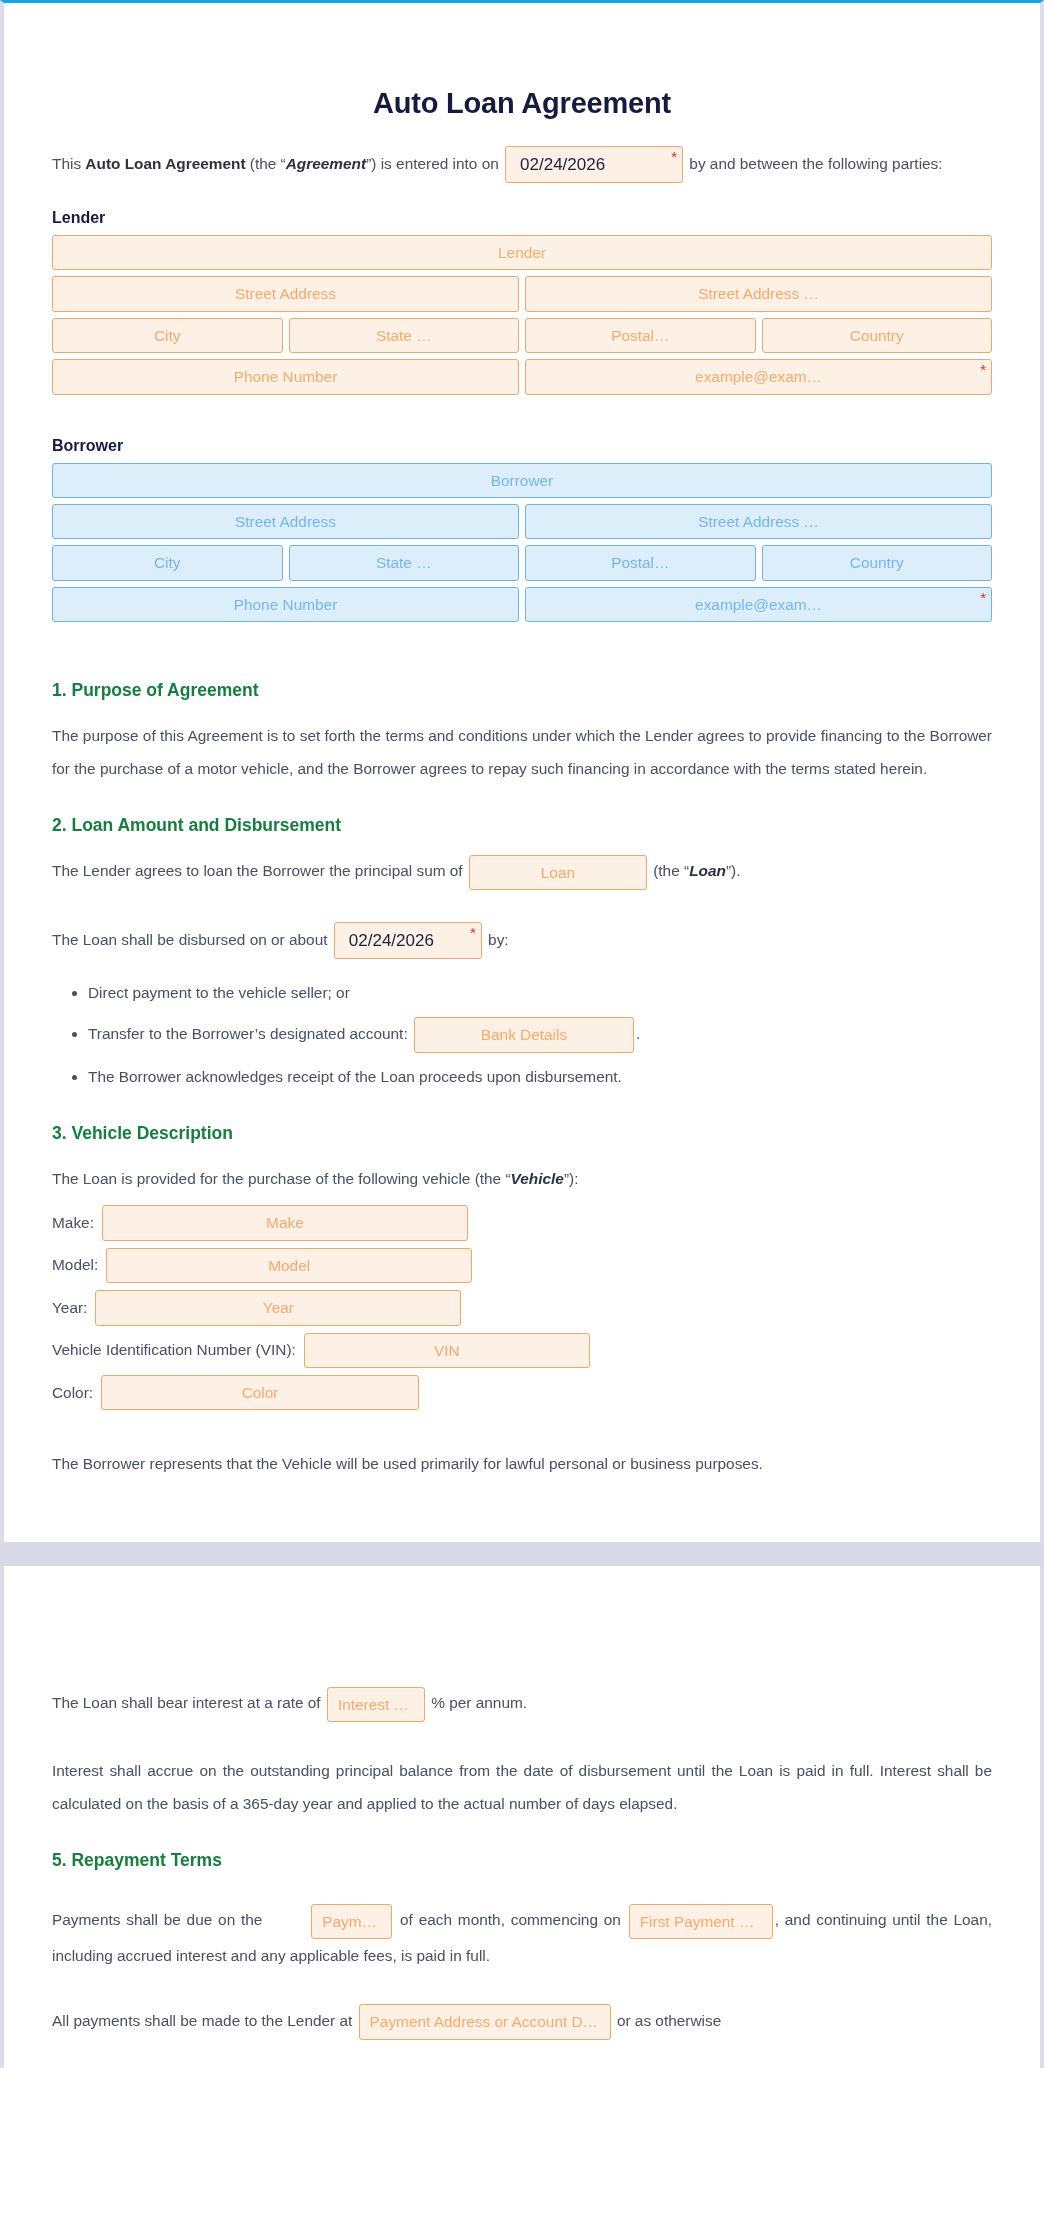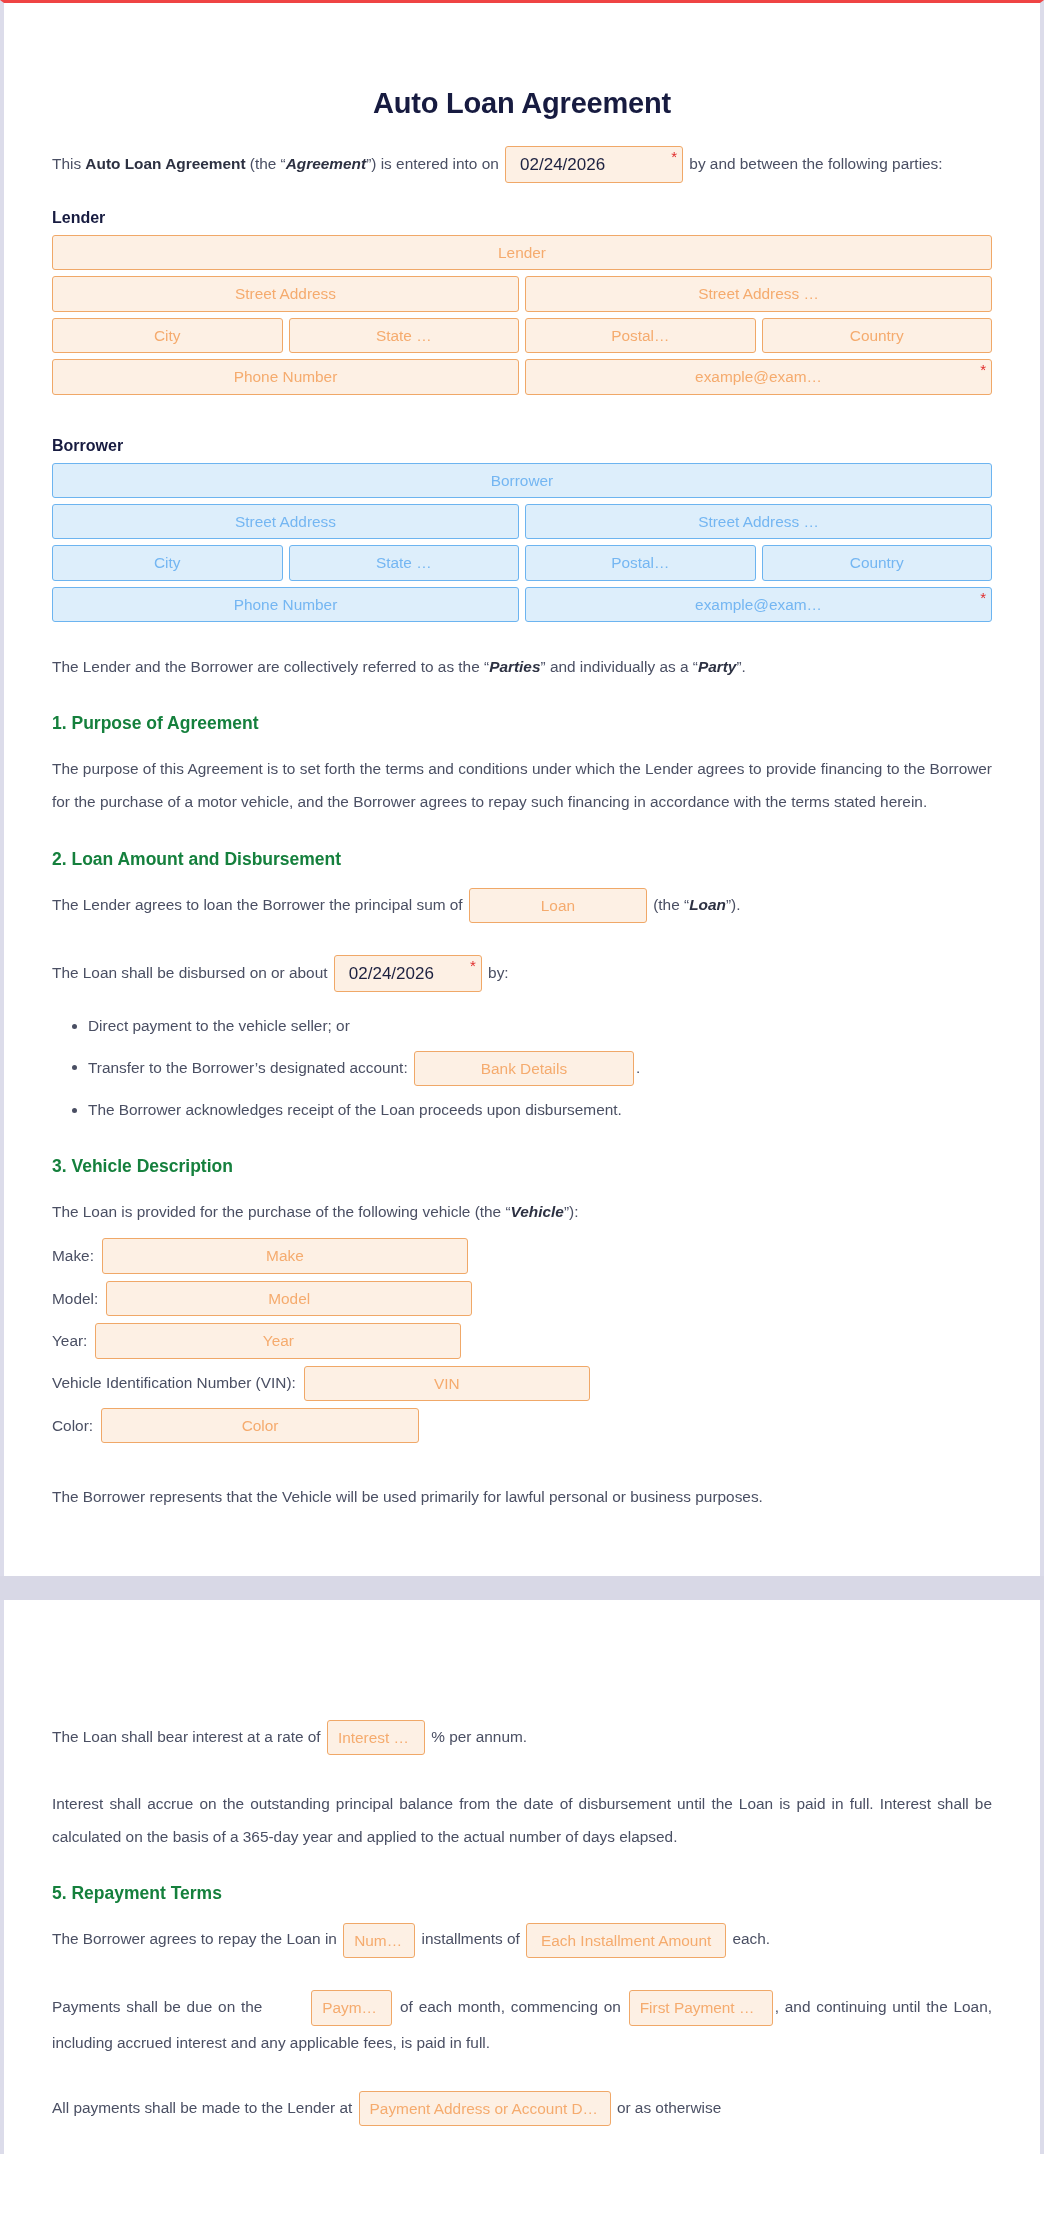--- a/index.html
+++ b/index.html
@@ -8,21 +8,21 @@
     width: 1044px;
     background: #ffffff;
     font-family: "Liberation Sans", sans-serif;
     color: #4a4f63;
   }
   .page {
     position: relative;
     background: #ffffff;
     border-left: 4px solid #dcdcea;
     border-right: 4px solid #dcdcea;
-    border-top: 3px solid #ef4444;
+    border-top: 3px solid #0ea5e9;
     padding: 0 48px;
   }
   .page-one { padding-top: 84px; padding-bottom: 44px; }
   .page-break {
     height: 24px;
     background: #d8d8e6;
     width: 100%;
   }
   .page-two { padding-top: 120px; padding-bottom: 10px; border-top: none; }
 
@@ -195,23 +195,20 @@
           <span>example@exam…</span>
           <span class="req">*</span>
         </span>
       </div>
     </div>
 
   </div>
 
   <div class="spacer-md"></div>
 
-  <p class="para no-just">
-    <span>The Lender and the Borrower are collectively referred to as the “</span><span class="bi">Parties</span><span>” and individually as a “</span><span class="bi">Party</span><span>”.</span>
-  </p>
 
   <h2 class="section-title">1. Purpose of Agreement</h2>
   <p class="para">The purpose of this Agreement is to set forth the terms and conditions under which the Lender agrees to provide financing to the Borrower for the purchase of a motor vehicle, and the Borrower agrees to repay such financing in accordance with the terms stated herein.</p>
 
   <h2 class="section-title">2. Loan Amount and Disbursement</h2>
 
   <p class="para no-just">
     <span>The Lender agrees to loan the Borrower the principal sum of</span>
     <span class="field orange" style="width:178px;">Loan</span>
     <span>(the “</span><span class="bi">Loan</span><span>”).</span>
@@ -280,27 +277,20 @@
     <span class="field orange" style="width:98px;">Interest R…</span>
     <span>% per annum.</span>
   </p>
 
   <div class="spacer-md"></div>
 
   <p class="para">Interest shall accrue on the outstanding principal balance from the date of disbursement until the Loan is paid in full. Interest shall be calculated on the basis of a 365-day year and applied to the actual number of days elapsed.</p>
 
   <h2 class="section-title">5. Repayment Terms</h2>
 
-  <p class="para">
-    <span>The Borrower agrees to repay the Loan in</span>
-    <span class="field orange" style="width:72px;">Numb…</span>
-    <span>installments of</span>
-    <span class="field orange" style="width:200px;">Each Installment Amount</span>
-    <span>each.</span>
-  </p>
 
   <div class="spacer-md"></div>
 
   <p class="para">
     <span>Payments shall be due on the</span>
     <span class="field orange" style="width:81px;margin-left:43px;">Payment …</span>
     <span>of each month, commencing on</span>
     <span class="field orange" style="width:144px;">First Payment Day</span><span>, and continuing until the Loan, including accrued interest and any applicable fees, is paid in full.</span>
   </p>
 

